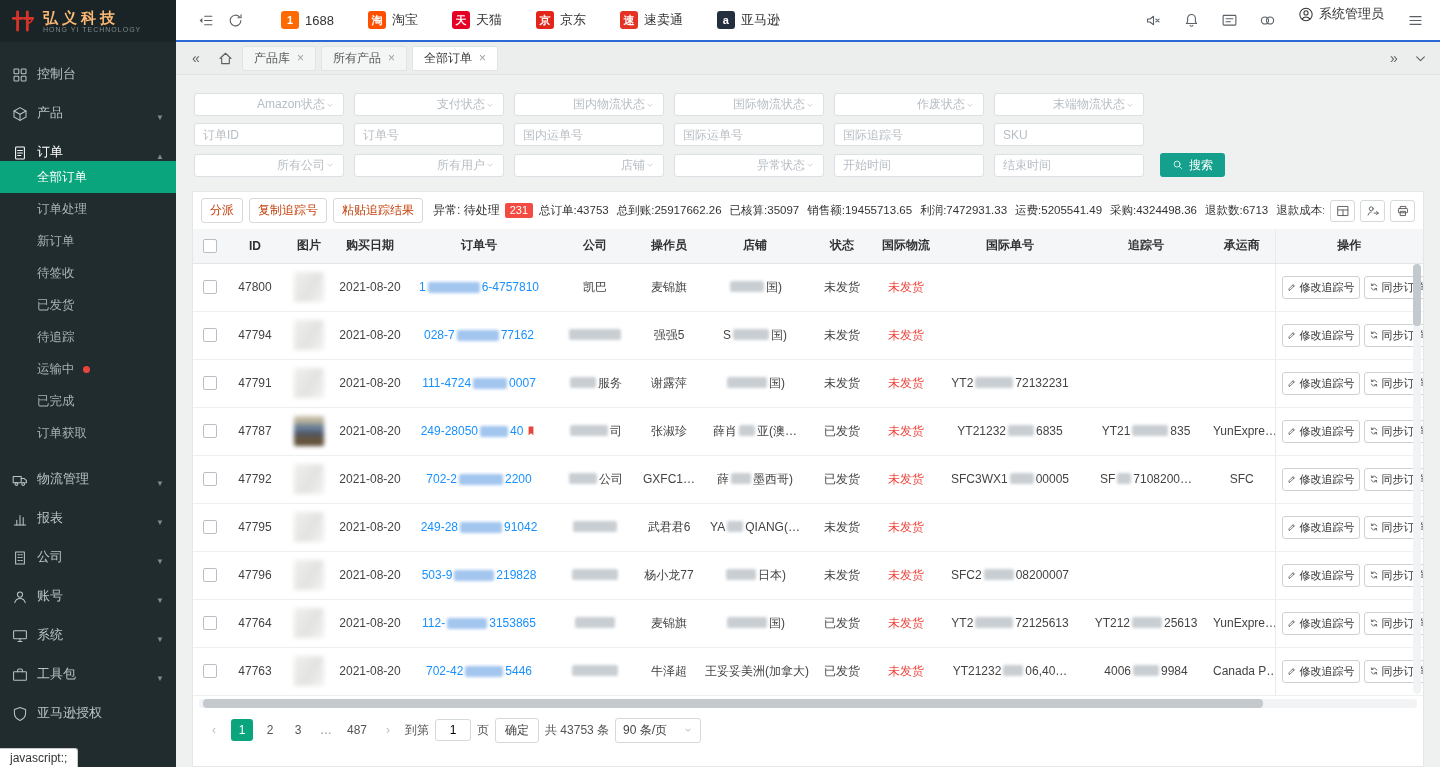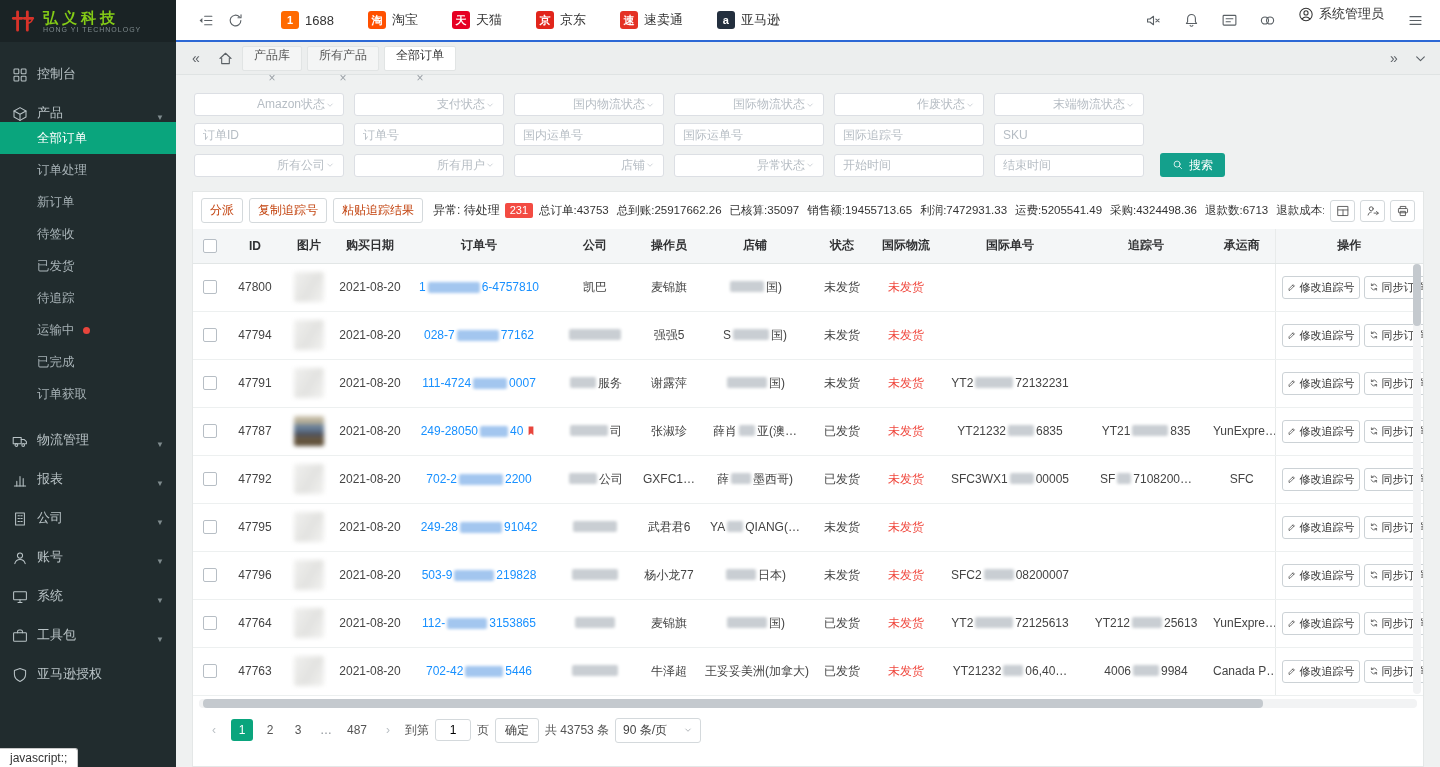--- a/index.html
+++ b/index.html
@@ -8,21 +8,21 @@
   *{box-sizing:border-box; margin:0; padding:0;}
   html,body{width:1440px;height:767px;overflow:hidden;}
   body{font-family:"Liberation Sans","DejaVu Sans",sans-serif;font-size:12px;color:#333;background:#eff1f1;}
   .app{display:flex;width:100%;height:100%;}
 
   
   .sidebar{width:176px;flex-shrink:0;background:#212c2e;color:#aeb9bd;display:flex;flex-direction:column;overflow:hidden;}
   .logo{height:42px;display:flex;align-items:center;gap:7px;padding:0 10px;background:#1a2325;flex-shrink:0;}
   .logo-mark{width:26px;height:26px;color:#d8332a;flex-shrink:0;}
   .logo-mark svg{width:100%;height:100%;}
-  .logo-text .t1{color:#84cc16;font-size:15px;font-weight:bold;letter-spacing:4px;line-height:17px;}
+  .logo-text .t1{color:#fdba74;font-size:15px;font-weight:bold;letter-spacing:4px;line-height:17px;}
   .logo-text .t2{color:#7e8a8d;font-size:7px;letter-spacing:1px;}
   .menu{flex:1;overflow:hidden;padding-top:2px;}
   .menu-item{height:39px;display:flex;align-items:flex-end;gap:9px;padding:0 12px;font-size:13px;color:#b9c3c6;cursor:pointer;}
   .menu-item.expanded{color:#fff;}
   .menu-item .mlabel{flex:0 0 auto;}
   .menu-item .caret{margin-left:auto;font-size:8px;color:#7f8b8e;}
   .submenu-item{height:32px;display:flex;align-items:center;padding-left:37px;font-size:12.5px;color:#a7b2b6;cursor:pointer;}
   .submenu-item.active{background:var(--accent);color:#fff;}
   .reddot{width:7px;height:7px;border-radius:50%;background:#e8453c;display:inline-block;margin-left:8px;order:2;}
 
@@ -40,21 +40,21 @@
   .mk{display:flex;align-items:center;gap:6px;padding:0 17px;height:40px;cursor:pointer;}
   .mk-icon{width:18px;height:18px;border-radius:3px;color:#fff;font-size:11px;display:flex;align-items:center;justify-content:center;font-weight:bold;}
   .mk-label{font-size:13px;color:#333;}
   .topbar-right{margin-left:auto;display:flex;align-items:flex-start;gap:8px;}
   .user{display:flex;align-items:center;gap:5px;font-size:13px;color:#333;padding:0 8px;cursor:pointer;}
 
   
   .tabbar{height:33px;background:#eceeee;border-bottom:1px solid #dfe3e3;display:flex;align-items:center;padding:0 8px;gap:5px;flex-shrink:0;}
   .nav-btn{width:24px;text-align:center;color:#5f6368;font-size:14px;cursor:pointer;}
   .tabs{display:flex;gap:5px;}
-  .tab{height:25px;display:flex;align-items:center;gap:7px;padding:0 11px;background:#f4f5f5;border:1px solid #e1e4e4;border-radius:2px;font-size:12px;color:#555;cursor:pointer;flex-direction:column;}
+  .tab{height:25px;display:flex;align-items:center;gap:7px;padding:0 11px;background:#f4f5f5;border:1px solid #e1e4e4;border-radius:2px;font-size:12px;color:#555;cursor:pointer;}
   .tab.active{background:#fff;color:#333;}
   .tab-x{color:#9aa0a6;font-size:12px;}
   .tab-right{margin-left:auto;display:flex;align-items:center;gap:2px;color:#5f6368;}
 
   
   .content{flex:1;padding:12px 16px 0;min-height:0;display:flex;flex-direction:column;}
 
   .filters{display:flex;flex-direction:column;gap:7px;padding:6px 2px 2px;}
   .frow{display:flex;gap:10px;align-items:center;}
   .fselect{width:150px;height:23px;background:#fff;border:1px solid #dcdfe4;border-radius:3px;display:flex;align-items:center;justify-content:flex-end;padding:0 8px;color:#b6bdc4;font-size:12px;cursor:pointer;}
@@ -139,20 +139,30 @@
         </div>
         <div class="menu-item">
           <span class="icon i16">
             <svg viewBox="0 0 20 20">
               <path d="M10 2 17.5 6.2v7.6L10 18 2.5 13.8V6.2z"></path>
               <path d="M2.5 6.2 10 10.4l7.5-4.2M10 10.4V18"></path>
             </svg>
           </span>
           <span class="mlabel">产品</span>
           <span class="caret">▼</span>
+        </div>
+        <div class="menu-item expanded">
+          <span class="icon i16">
+            <svg viewBox="0 0 20 20">
+              <rect x="4.5" y="2.5" width="11" height="15" rx="1"></rect>
+              <path d="M7 7h6M7 10h6M7 13h4"></path>
+            </svg>
+          </span>
+          <span class="mlabel">订单</span>
+          <span class="caret">▲</span>
         </div>
         <div class="submenu-item active">
           <span class="slabel">全部订单</span>
         </div>
         <div class="submenu-item">
           <span class="slabel">订单处理</span>
         </div>
         <div class="submenu-item">
           <span class="slabel">新订单</span>
         </div>

